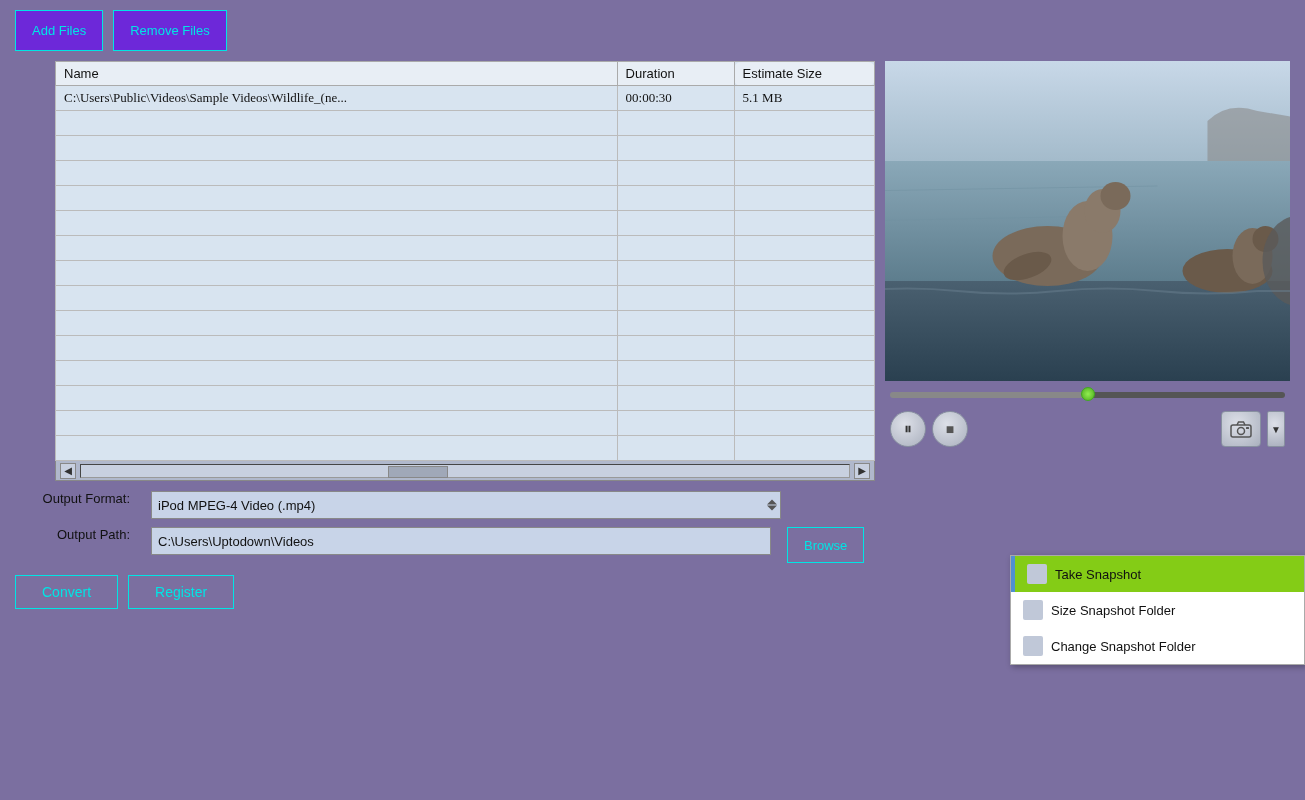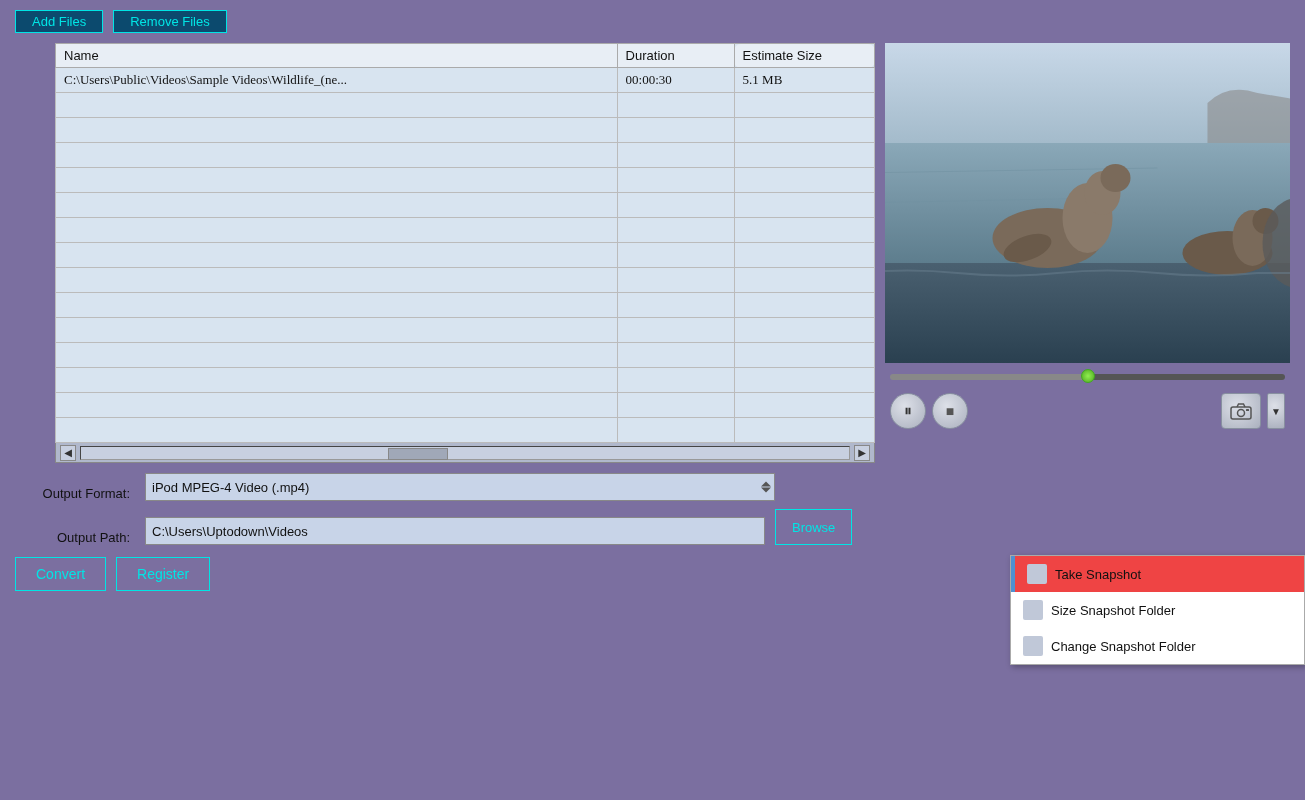--- a/index.html
+++ b/index.html
@@ -15,24 +15,24 @@
 
     
     .toolbar {
       padding: 10px 15px;
       display: flex;
       gap: 10px;
       align-items: center;
     }
 
     .toolbar-btn {
-      background: #0c4a6e;
+      background: #6d28d9;
       color: #00e5e5;
       border: 1.5px solid #00e5e5;
-      padding: 3px 16px;
+      padding: 12px 16px;
       cursor: pointer;
       font-size: 13px;
     }
 
     
     .main-area {
       display: flex;
       padding: 0 15px;
       gap: 10px;
       margin-left: 40px;
@@ -257,43 +257,43 @@
       padding: 8px 12px;
       display: flex;
       align-items: center;
       gap: 8px;
       cursor: pointer;
       font-size: 13px;
       color: #111;
     }
 
     .menu-highlight {
-      background: #ef4444;
+      background: #84cc16;
       border-left: 4px solid #5090d0;
     }
 
     .menu-icon-placeholder {
       width: 20px;
       height: 20px;
       background: #c0c8d8;
       border-radius: 2px;
     }
 
     
     .bottom-controls {
       padding: 10px 15px;
       display: flex;
       flex-direction: column;
       gap: 8px;
     }
 
     .form-row {
       display: flex;
-      align-items: flex-end;
-      gap: 10px;
+      align-items: flex-start;
+      gap: 16px;
     }
 
     .form-label {
       width: 120px;
       color: #111;
       font-size: 13px;
       text-align: right;
       padding-right: 5px;
     }
 
@@ -367,21 +367,21 @@
       display: flex;
       gap: 10px;
       padding-left: 0px;
       margin-top: 4px;
     }
 
     .action-btn {
       background: #7b6fa0;
       color: #00e5e5;
       border: 1.5px solid #00e5e5;
-      padding: 8px 20px;
+      padding: 8px 26px;
       cursor: pointer;
       font-size: 14px;
     }
 
     
     .camera-icon-svg {
       width: 22px;
       height: 18px;
     }
   </style>

